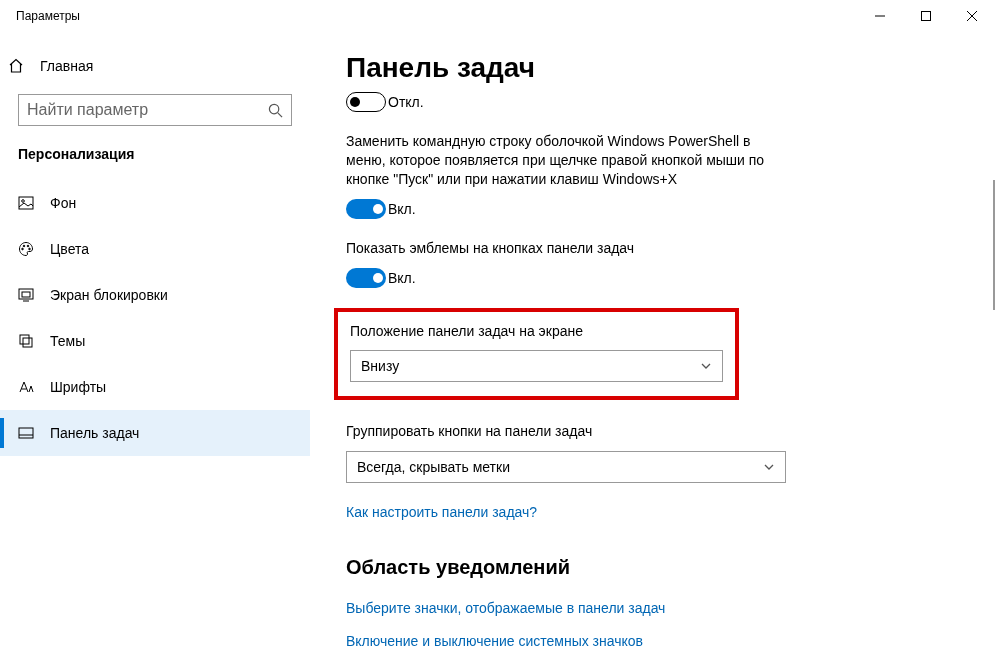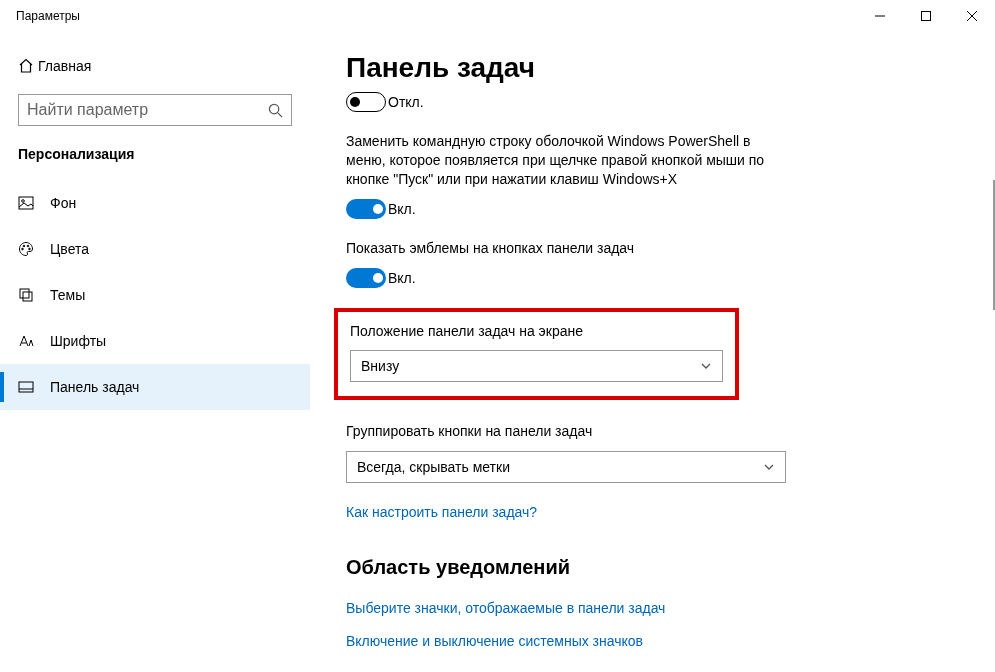--- a/index.html
+++ b/index.html
@@ -7,21 +7,21 @@
 
 .titlebar { height: 32px; display: flex; align-items: center; padding-left: 16px; }
 .titlebar-title { font-size: 12px; color: #000; flex: 1; }
 .win-controls { display: flex; height: 32px; }
 .win-btn { width: 46px; height: 32px; display: flex; align-items: center; justify-content: center; cursor: pointer; }
 .win-btn svg { width: 10px; height: 10px; stroke: #000; stroke-width: 1; fill: none; }
 
 .content { display: flex; height: calc(100% - 32px); }
 
 .sidebar { width: 310px; padding: 18px 0 0 0; }
-.home-row { display: flex; align-items: flex-start; padding: 8px 18px; gap: 4px; cursor: pointer; }
+.home-row { display: flex; align-items: flex-start; padding: 8px 8px; gap: 16px; cursor: pointer; }
 .home-icon { width: 16px; height: 16px; }
 .home-label { font-size: 14px; color: #000; }
 
 .search-box { margin: 12px 18px 20px 18px; height: 32px; border: 1px solid #999; display: flex; align-items: center; padding: 0 8px; }
 .search-input { border: none; outline: none; flex: 1; font-size: 16px; background: transparent; }
 .search-input::placeholder { color: #666; }
 .search-icon { width: 15px; height: 15px; }
 
 .section-title { font-size: 14px; font-weight: 700; color: #000; padding: 0 18px 18px 18px; }
 
@@ -119,20 +119,28 @@
       <svg class="nav-icon" viewBox="0 0 16 16" fill="none" stroke="#000" stroke-width="1">
         <path d="M8 1.5c-3.6 0-6.5 2.9-6.5 6.5S4.4 14.5 8 14.5c1 0 1.5-.8 1.5-1.5 0-.6-.3-1-.3-1.5 0-.7.6-1 1.3-1H12c1.4 0 2.5-1.1 2.5-2.5C14.5 4.4 11.6 1.5 8 1.5z"></path>
         <circle cx="4.5" cy="8" r=".8" fill="#000"></circle>
           <circle cx="6" cy="5" r=".8" fill="#000"></circle>
           <circle cx="10" cy="5" r=".8" fill="#000"></circle>
           <circle cx="11.5" cy="8" r=".8" fill="#000"></circle>
       </svg>
       <span class="nav-label">Цвета</span>
     </div>
 
+    <div class="nav-item">
+      <svg class="nav-icon" viewBox="0 0 16 16" fill="none" stroke="#000" stroke-width="1">
+        <rect x="1" y="2" width="14" height="10"></rect>
+          <rect x="4" y="5" width="8" height="5"></rect>
+          <line x1="5" y1="14" x2="11" y2="14"></line>
+      </svg>
+      <span class="nav-label">Экран блокировки</span>
+    </div>
 
     <div class="nav-item">
       <svg class="nav-icon" viewBox="0 0 16 16" fill="none" stroke="#000" stroke-width="1">
         <rect x="2" y="2" width="9" height="9"></rect>
           <rect x="5" y="5" width="9" height="9"></rect>
       </svg>
       <span class="nav-label">Темы</span>
     </div>
 
     <div class="nav-item">

